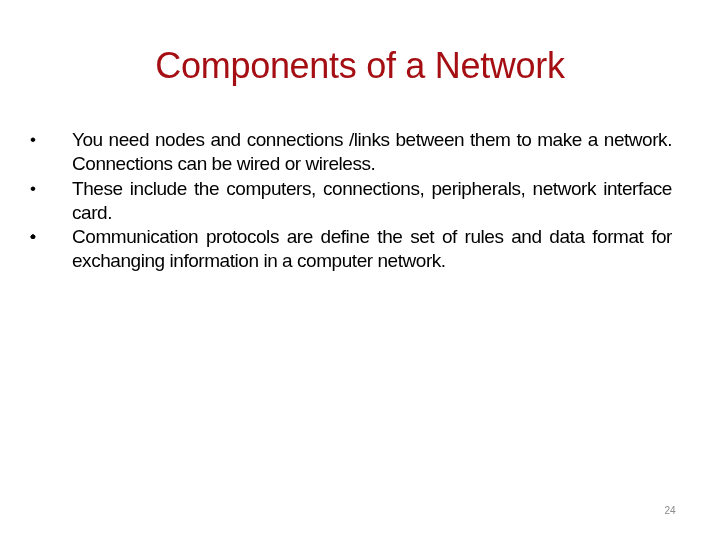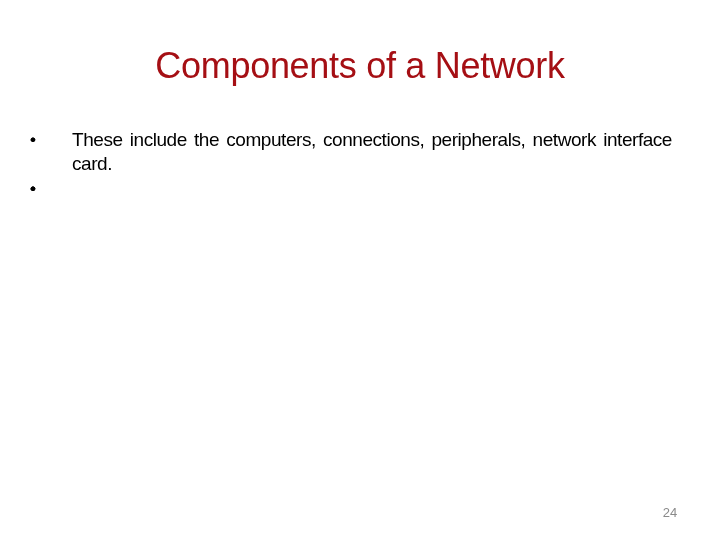--- a/index.html
+++ b/index.html
@@ -62,43 +62,45 @@
       font-size: 17px;
       line-height: 24.3px;
     }
     .page-number {
       position: absolute;
       left: 660px;
       top: 505px;
       width: 20px;
       text-align: center;
       font-family: "Liberation Sans", sans-serif;
-      font-size: 13px;
+      font-size: 10px;
       color: #8a8a8a;
     }
   </style>
 </head>
 <body>
 
 <div class="slide">
   <h1 class="title">Components of a Network</h1>
 
   <ul class="bullets">
     <li class="bullet">
       <span class="bullet-mark">•</span>
+      <span>You need nodes and connections /links  between them to make a network.  Connections can be wired or wireless.</span>
     </li>
     <li class="bullet">
       <span class="bullet-mark">•</span>
       <span>These include the computers, connections, peripherals, network interface card.</span>
     </li>
     <li class="bullet">
       <span class="bullet-mark">•</span>
     </li>
     <li class="bullet">
       <span class="bullet-mark">•</span>
     </li>
     <li class="bullet">
       <span class="bullet-mark">•</span>
+      <span>Communication protocols are define the set of rules and data format for exchanging information in a computer network.</span>
     </li>
   </ul>
 
   <div class="page-number">24</div>
 </div>
 
 </body></html>

